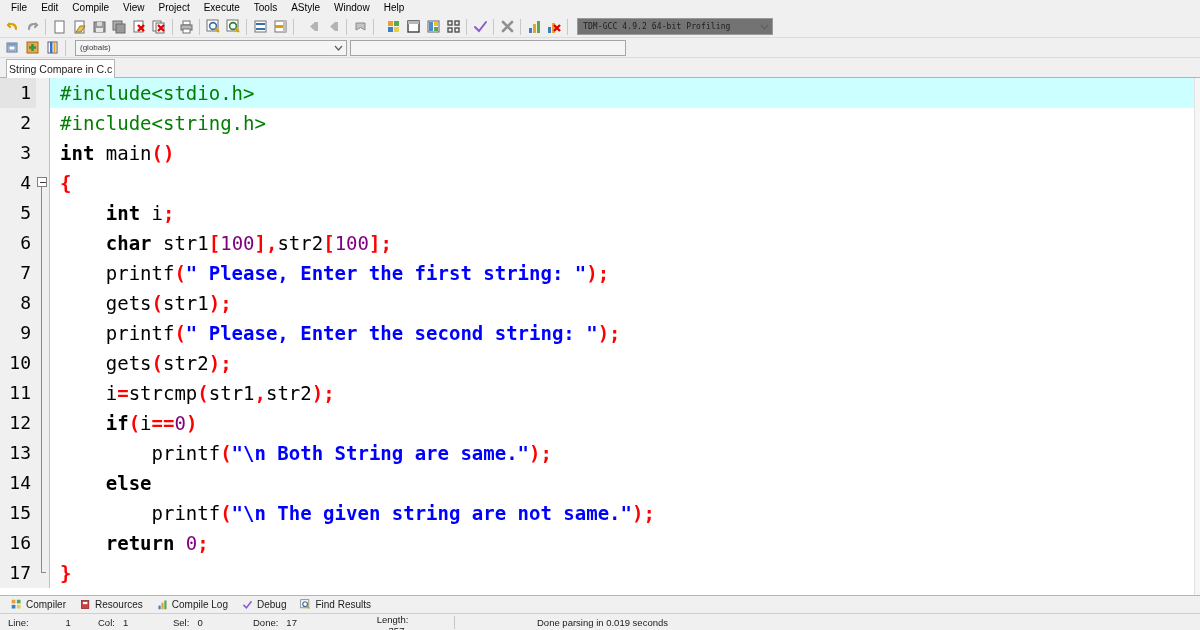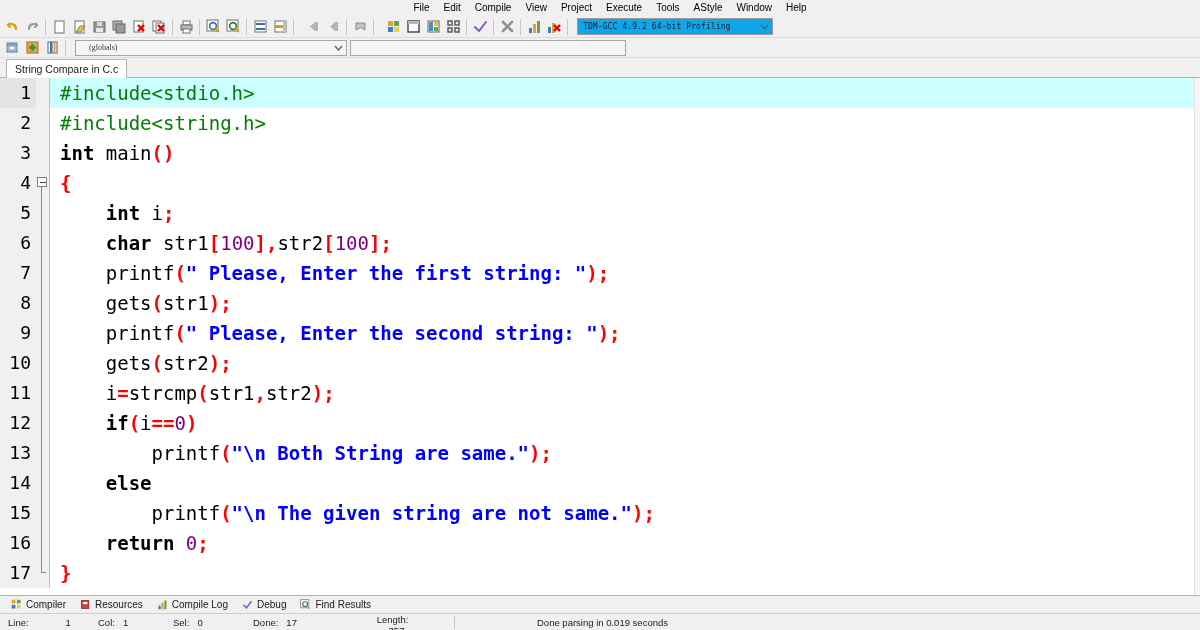--- a/index.html
+++ b/index.html
@@ -7,22 +7,22 @@
     width: 1200px; height: 630px;
     font-family: "Liberation Sans", sans-serif;
     background: #ffffff;
     overflow: hidden;
   }
   .app { width: 1200px; height: 630px; display: flex; flex-direction: column; background: #f0f0f0; }
 
   
   .menubar {
     height: 16px; background: #f0f0f0;
-    display: flex; align-items: center; padding-left: 20px;
-    font-size: 10px; color: #000; justify-content: center;
+    display: flex; align-items: center; padding-left: 4px;
+    font-size: 10px; color: #000;
   }
   .menubar .mi { padding: 0 7px; line-height: 16px; white-space: nowrap; }
 
   
   .toolbar1 {
     height: 22px; background: #f0f0f0; display: flex; align-items: center;
     padding-left: 2px; border-bottom: 1px solid #dcdcdc;
   }
   .tb-btn {
     width: 20px; height: 20px; display: flex; align-items: center; justify-content: center;
@@ -30,54 +30,54 @@
   }
   .tb-sep { width: 1px; height: 16px; background: #c8c8c8; margin: 0 3px; }
   .tb-spacer { width: 6px; }
 
   
   .ic { position: relative; width: 15px; height: 15px; display:block; }
   .ic svg { display: block; }
 
   .combo-compiler {
     margin-left: 6px; width: 196px; height: 17px;
-    background: #0ea5e9; border: 1px solid #9a9a9a;
+    background: #737373; border: 1px solid #9a9a9a;
     display: flex; align-items: center; padding-left: 5px;
     font-family: "DejaVu Sans Mono", monospace; font-size: 8px; color: #202020;
     letter-spacing: .1px;
   }
   .combo-compiler .cval { flex: 1; white-space: nowrap; overflow: hidden; }
   .combo-arrow { width: 16px; display: flex; align-items: center; justify-content: center; }
 
   
   .toolbar2 {
     height: 20px; background: #f0f0f0; display: flex; align-items: center;
     padding-left: 2px; border-bottom: 1px solid #dcdcdc;
   }
   .combo-globals {
     margin-left: 6px; width: 272px; height: 16px;
     background: #f5f5f5; border: 1px solid #a5a5a5;
-    display: flex; align-items: center; padding-left: 13px;
-    font-family: Liberation Serif, serif; font-size: 8px; color: #3a3a3a;
+    display: flex; align-items: center; padding-left: 4px;
+    font-family: Liberation Sans, sans-serif; font-size: 8px; color: #3a3a3a;
   }
   .combo-globals .gval { flex: 1; white-space: nowrap; }
   .combo-globals2 {
     margin-left: 3px; width: 276px; height: 16px;
     background: #f5f5f5; border: 1px solid #a5a5a5;
   }
 
   
   .tabbar {
     height: 20px; background: #f0f0f0; display: flex; align-items: flex-end;
     padding-left: 6px; border-bottom: 1px solid #b4b4b4;
   }
   .tab {
     height: 19px; background: #ffffff;
     border: 1px solid #b4b4b4; border-bottom: none;
-    display: flex; align-items: center; padding: 0 8px;
+    display: flex; align-items: center; padding: 0 2px;
     font-size: 10.5px; color: #1a1a1a; position: relative; top: 1px;
   }
 
   
   .editor-wrap { flex: 1; display: flex; background: #ffffff; position: relative; overflow: hidden; }
   .editor {
     flex: 1; display: flex; flex-direction: column;
     font-family: "DejaVu Sans Mono", monospace;
     font-size: 19px; line-height: 30px;
     position: relative;

